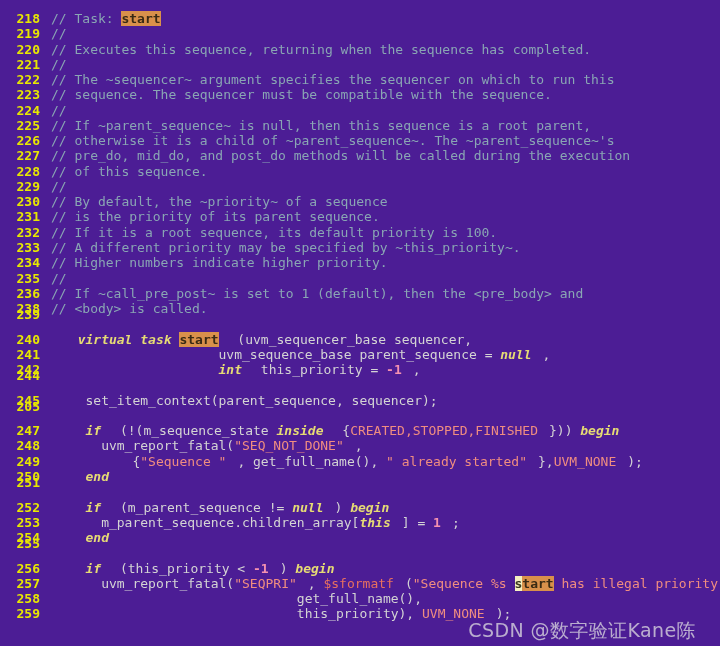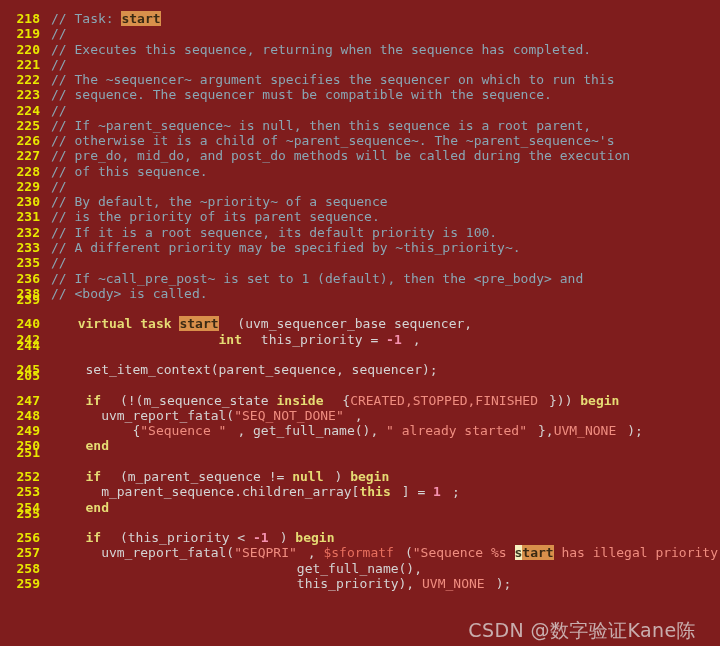--- a/index.html
+++ b/index.html
@@ -4,21 +4,21 @@
 <title>Code Editor</title>
 <style>
   html, body {
     margin: 0;
     padding: 0;
     background: #333333;
   }
   #editor-root {
     width: 720px;
     height: 646px;
-    background: #7f1d1d;
+    background: #4c1d95;
     position: relative;
     overflow: hidden;
     font-family: "DejaVu Sans Mono", "Liberation Mono", monospace;
     font-size: 13px;
     line-height: 15.28px;
   }
   .code-area {
     position: absolute;
     top: 0; left: 0; right: 0; bottom: 0;
     padding-top: 2px;
@@ -43,21 +43,21 @@
   .line-content {
     flex: 1;
     padding-left: 7px;
     white-space: pre;
     overflow: hidden;
     margin-top: 9px;
   }
   
   .t-plain   { color: #d4d4d4; padding-left: 11px; }
   .t-comment { color: #8aa6b4; }
-  .t-keyword { color: #e6db74; font-weight: bold; }
+  .t-keyword { color: #e6db74; font-weight: bold; font-style: italic; }
   .t-string  { color: #f08d80; }
   .t-const   { color: #f08d80; }
   .t-number  { color: #f592b0; font-weight: bold; }
   .t-sysfunc { color: #e8705f; }
 
   .hl-match {
     background: #d9904b;
     color: #3a2a14;
     font-weight: bold;
   }
@@ -92,25 +92,27 @@
       <div class="code-line"><div class="gutter">224</div><div class="line-content"><span class="t-comment">//</span></div></div>
       <div class="code-line"><div class="gutter">225</div><div class="line-content"><span class="t-comment">// If ~parent_sequence~ is null, then this sequence is a root parent,</span></div></div>
       <div class="code-line"><div class="gutter">226</div><div class="line-content"><span class="t-comment">// otherwise it is a child of ~parent_sequence~. The ~parent_sequence~'s</span></div></div>
       <div class="code-line"><div class="gutter">227</div><div class="line-content"><span class="t-comment">// pre_do, mid_do, and post_do methods will be called during the execution</span></div></div>
       <div class="code-line"><div class="gutter">228</div><div class="line-content"><span class="t-comment">// of this sequence.</span></div></div>
       <div class="code-line"><div class="gutter">229</div><div class="line-content"><span class="t-comment">//</span></div></div>
       <div class="code-line"><div class="gutter">230</div><div class="line-content"><span class="t-comment">// By default, the ~priority~ of a sequence</span></div></div>
       <div class="code-line"><div class="gutter">231</div><div class="line-content"><span class="t-comment">// is the priority of its parent sequence.</span></div></div>
       <div class="code-line"><div class="gutter">232</div><div class="line-content"><span class="t-comment">// If it is a root sequence, its default priority is 100.</span></div></div>
       <div class="code-line"><div class="gutter">233</div><div class="line-content"><span class="t-comment">// A different priority may be specified by ~this_priority~.</span></div></div>
+      <div class="code-line"><div class="gutter">234</div><div class="line-content"><span class="t-comment">// Higher numbers indicate higher priority.</span></div></div>
       <div class="code-line"><div class="gutter">235</div><div class="line-content"><span class="t-comment">//</span></div></div>
       <div class="code-line"><div class="gutter">236</div><div class="line-content"><span class="t-comment">// If ~call_pre_post~ is set to 1 (default), then the &lt;pre_body&gt; and</span></div></div>
       <div class="code-line"><div class="gutter">238</div><div class="line-content"><span class="t-comment">// &lt;body&gt; is called.</span></div></div>
       <div class="code-line"><div class="gutter">239</div><div class="line-content"></div></div>
       <div class="code-line"><div class="gutter">240</div><div class="line-content"><span class="t-plain">  </span><span class="t-keyword">virtual task </span><span class="hl-match">start</span><span class="t-plain"> (uvm_sequencer_base sequencer,</span></div></div>
+      <div class="code-line"><div class="gutter">241</div><div class="line-content"><span class="t-plain">                    uvm_sequence_base parent_sequence = </span><span class="t-keyword">null</span><span class="t-plain">,</span></div></div>
       <div class="code-line"><div class="gutter">242</div><div class="line-content"><span class="t-plain">                    </span><span class="t-keyword">int</span><span class="t-plain"> this_priority = </span><span class="t-number">-1</span><span class="t-plain">,</span></div></div>
       <div class="code-line"><div class="gutter">244</div><div class="line-content"></div></div>
       <div class="code-line"><div class="gutter">245</div><div class="line-content"><span class="t-plain">   set_item_context(parent_sequence, sequencer);</span></div></div>
       <div class="code-line"><div class="gutter">205</div><div class="line-content"></div></div>
       <div class="code-line"><div class="gutter">247</div><div class="line-content"><span class="t-plain">   </span><span class="t-keyword">if</span><span class="t-plain"> (!(m_sequence_state </span><span class="t-keyword">inside</span><span class="t-plain"> {</span><span class="t-const">CREATED,STOPPED,FINISHED</span><span class="t-plain">})) </span><span class="t-keyword">begin</span></div></div>
       <div class="code-line"><div class="gutter">248</div><div class="line-content"><span class="t-plain">     uvm_report_fatal(</span><span class="t-string">"SEQ_NOT_DONE"</span><span class="t-plain">,</span></div></div>
       <div class="code-line"><div class="gutter">249</div><div class="line-content"><span class="t-plain">         {</span><span class="t-string">"Sequence "</span><span class="t-plain">, get_full_name(), </span><span class="t-string">" already started"</span><span class="t-plain">},</span><span class="t-const">UVM_NONE</span><span class="t-plain">);</span></div></div>
       <div class="code-line"><div class="gutter">250</div><div class="line-content"><span class="t-plain">   </span><span class="t-keyword">end</span></div></div>
       <div class="code-line"><div class="gutter">251</div><div class="line-content"></div></div>
       <div class="code-line"><div class="gutter">252</div><div class="line-content"><span class="t-plain">   </span><span class="t-keyword">if</span><span class="t-plain"> (m_parent_sequence != </span><span class="t-keyword">null</span><span class="t-plain">) </span><span class="t-keyword">begin</span></div></div>

